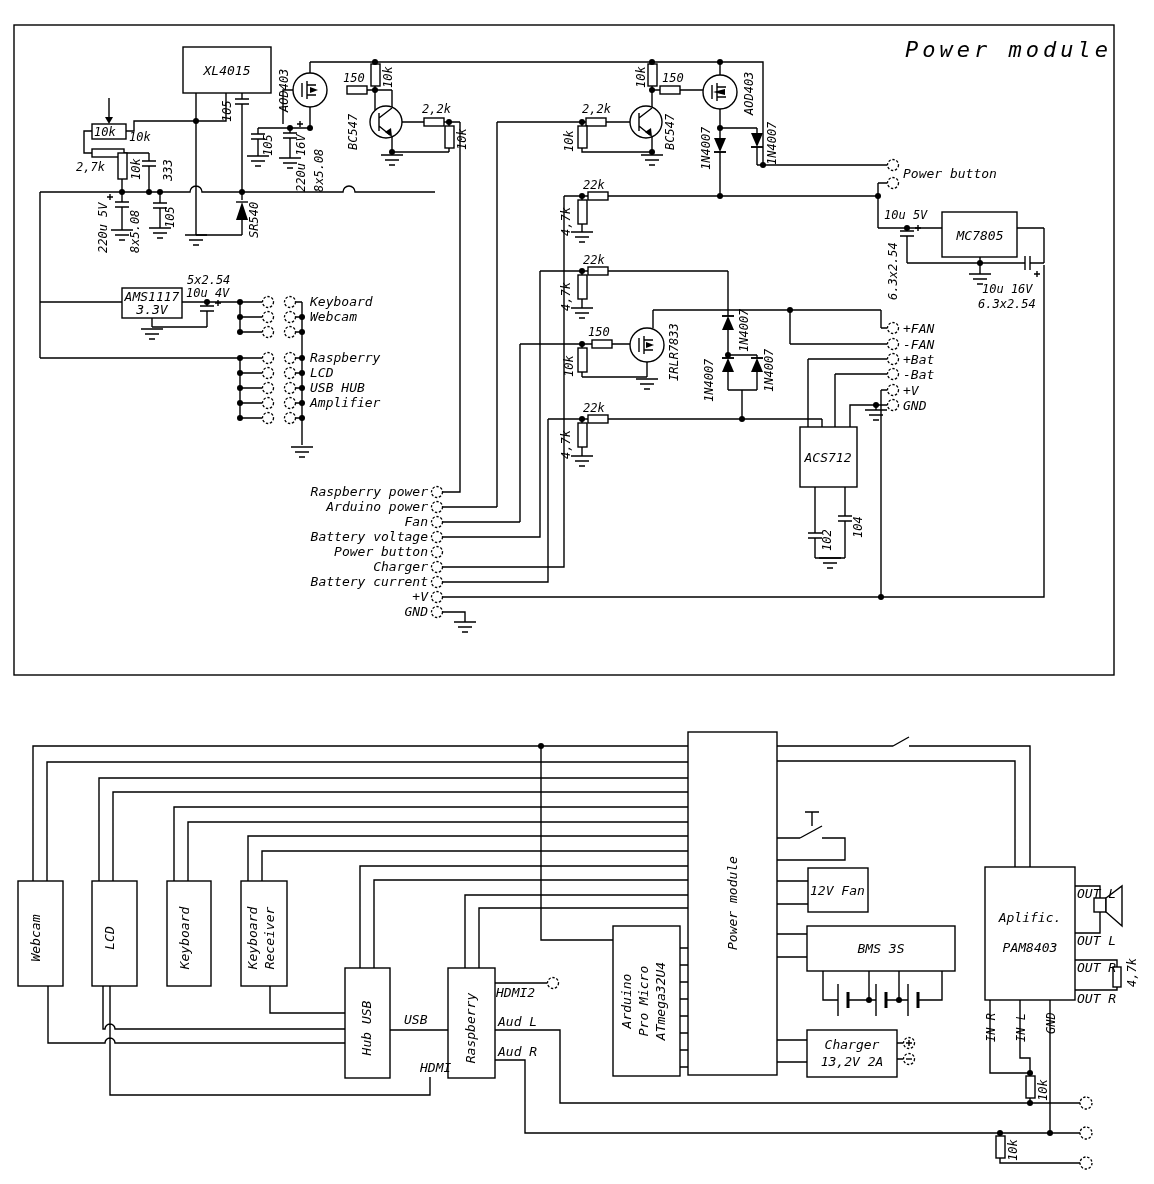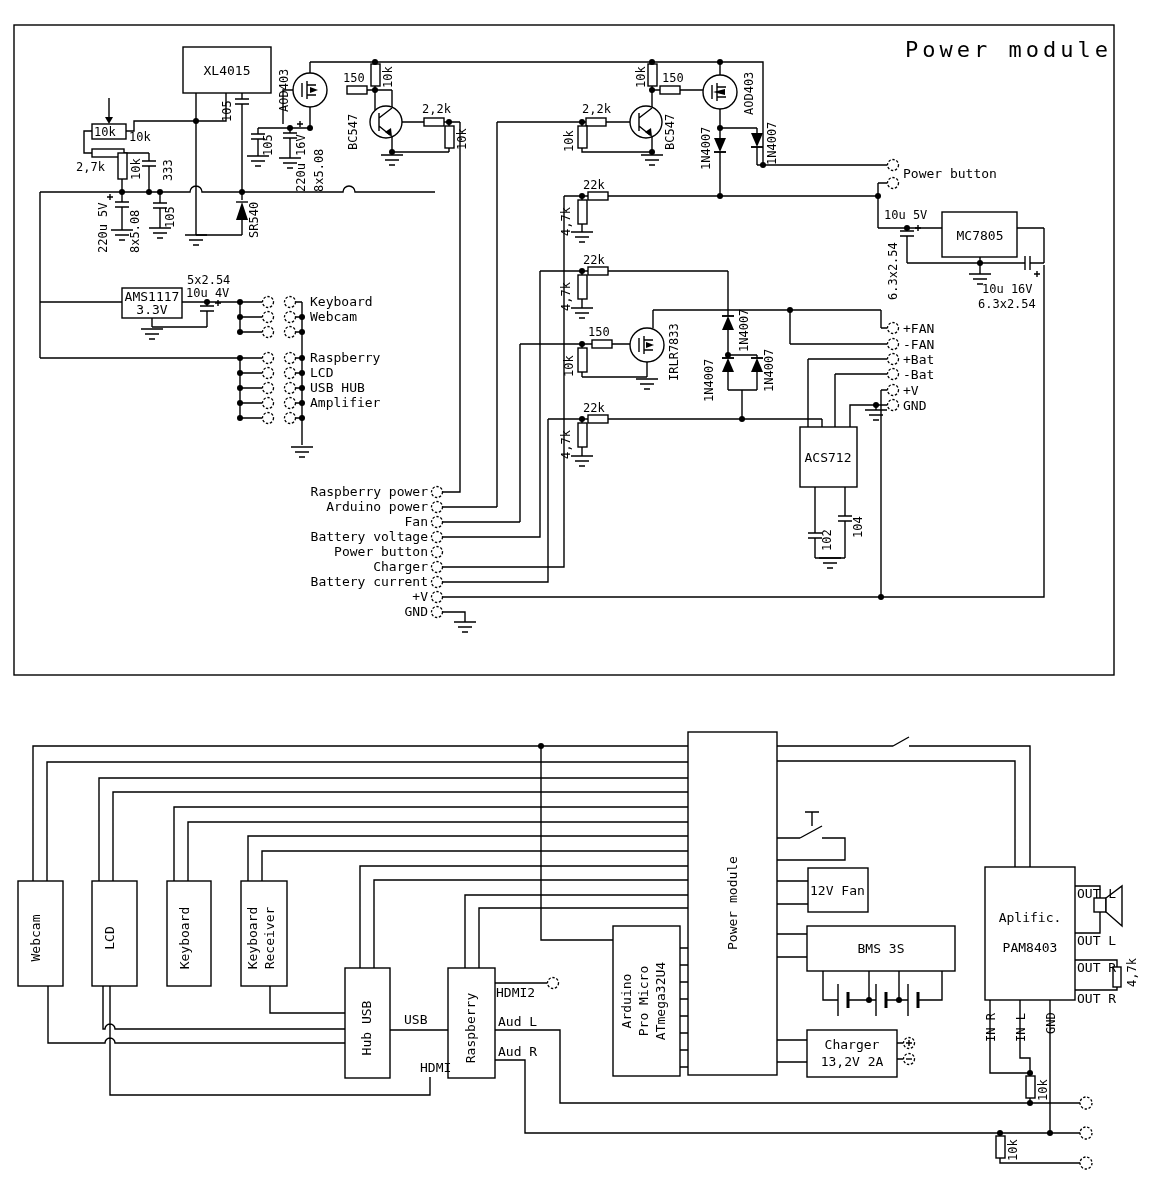--- a/index.html
+++ b/index.html
@@ -1,16 +1,16 @@
 <!DOCTYPE html>
 <html><head>
 <meta charset="utf-8">
 <style>
   html,body{margin:0;padding:0;background:#fff;}
-  #stage{width:1154px;height:1184px;background:#fff;position:relative;}
+  #stage{width:1154px;height:1184px;background:#fff;position:relative;font-style:italic;}
   svg{display:block;}
   .w{fill:none;stroke:#000;stroke-width:1.4;}
   .w2{fill:none;stroke:#000;stroke-width:3;}
   .comp{fill:#fff;stroke:#000;stroke-width:1.4;}
   .blk{fill:#000;stroke:none;}
   .dot{fill:#000;stroke:none;}
   .pin{fill:#fff;stroke:#000;stroke-width:1.3;stroke-dasharray:2.4 1.7;}
   text{font-family:"DejaVu Sans Mono","Liberation Mono",monospace;fill:#000;}
   .t{font-size:13px;}
   .ts{font-size:12px;}

